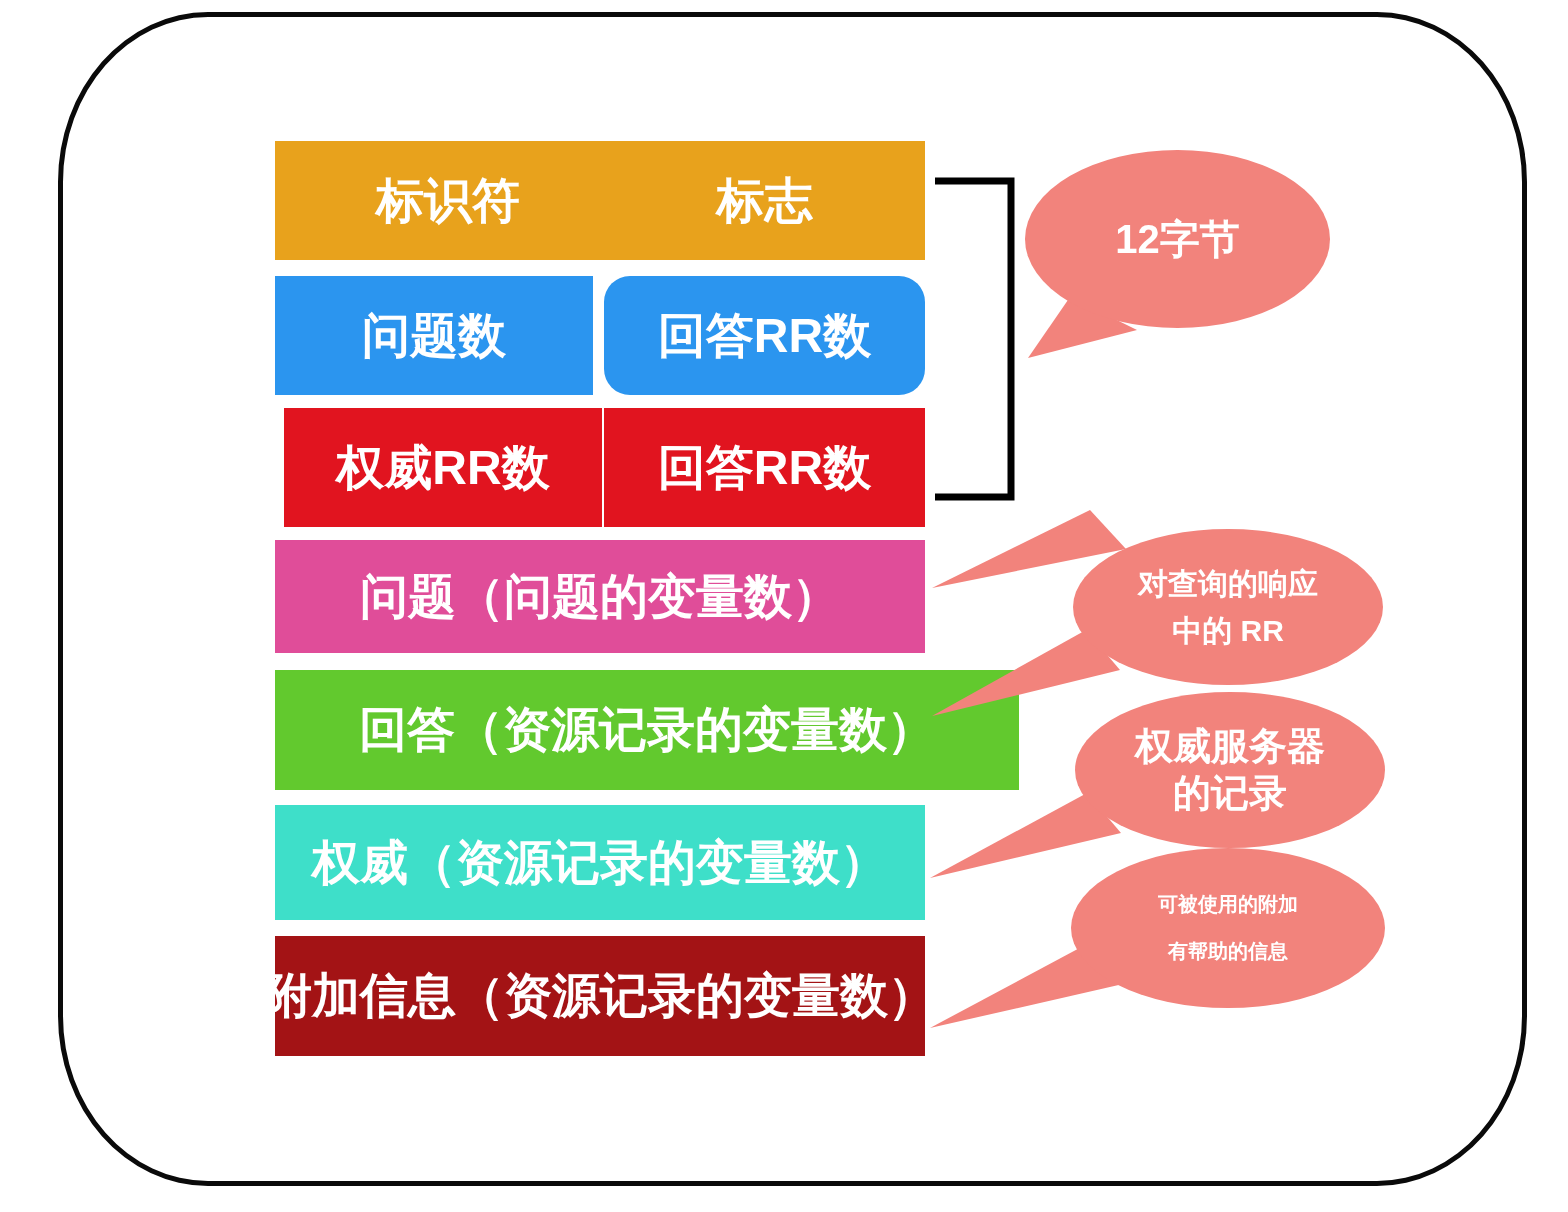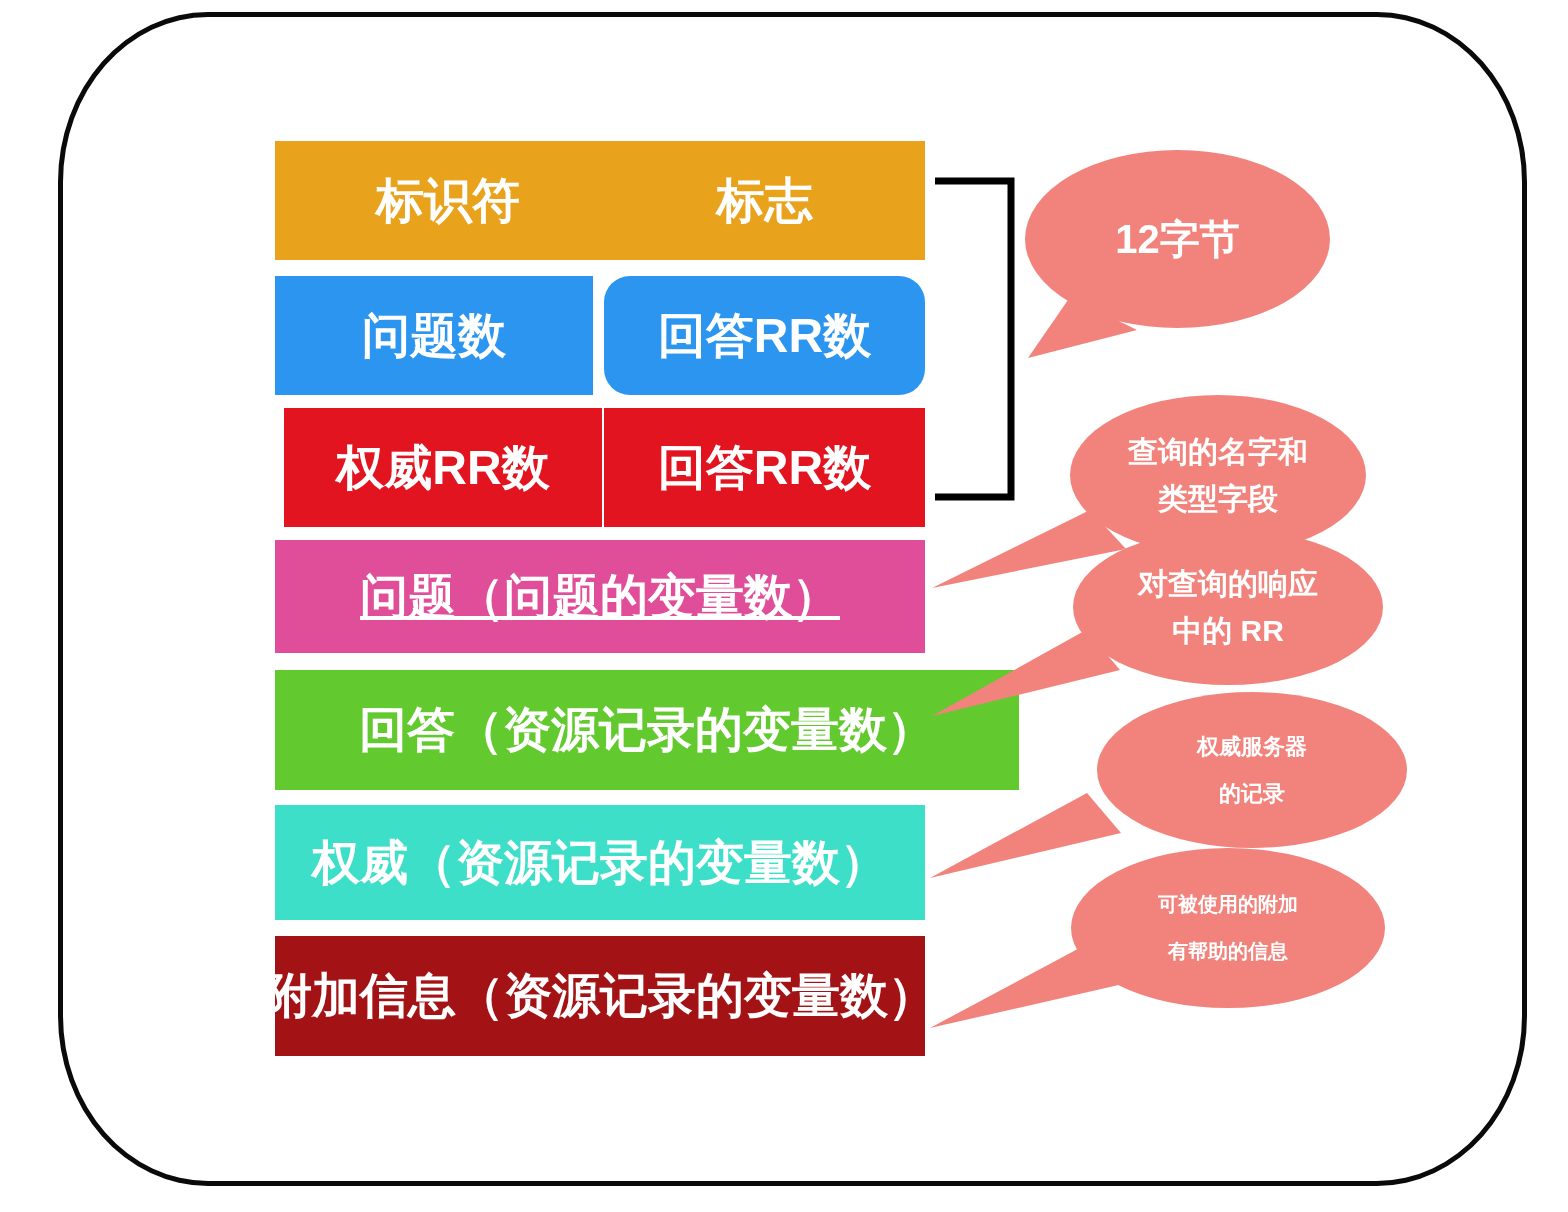--- a/index.html
+++ b/index.html
@@ -28,37 +28,37 @@
 
   
   .c-r1c1{left:275px;top:141px;width:346px;height:119px;}
   .c-r1c2{left:604px;top:141px;width:321px;height:119px;}
   .c-r2c1{left:275px;top:276px;width:318px;height:119px;}
   .c-r2c2{left:604px;top:276px;width:321px;height:119px;border-radius:26px;}
   .c-r3c1{left:275px;top:408px;width:318px;height:119px;}
   .c-r3c2{left:604px;top:408px;width:321px;height:119px;}
 
   
-  .s-1{left:275px;top:540px;width:650px;height:113px;text-decoration:underline;}
+  .s-1{left:275px;top:540px;width:650px;height:113px;}
   .s-2{left:275px;top:670px;width:744px;height:120px;}
   .s-3{left:275px;top:805px;width:650px;height:115px;}
   .s-4{left:275px;top:936px;width:650px;height:120px;}
 
   
   .bubble{
     position:absolute;
     border-radius:50%;
     display:flex;flex-direction:column;align-items:center;justify-content:center;
     color:#ffffff;font-weight:bold;text-align:center;
     white-space:nowrap;
   }
   .b-1{left:1025px;top:150px;width:305px;height:178px;font-size:40px;}
   .b-2{left:1070px;top:395px;width:296px;height:160px;font-size:30px;line-height:47px;}
   .b-3{left:1073px;top:529px;width:310px;height:156px;font-size:30px;line-height:47px;}
-  .b-4{left:1097px;top:692px;width:310px;height:156px;font-size:22px;line-height:47px;}
+  .b-4{left:1075px;top:692px;width:310px;height:156px;font-size:38px;line-height:47px;}
   .b-5{left:1071px;top:848px;width:314px;height:160px;font-size:20px;line-height:47px;}
 
   .overlay{
     position:absolute;left:0;top:0;width:1568px;height:1212px;
     pointer-events:none;
   }
 </style>
 </head>
 <body>
 
@@ -86,24 +86,20 @@
     <polygon class="tail" points="1090,510 1126,549 932,588" fill="#F2837C"></polygon>
     <polygon class="tail" points="1086,630 1120,670 932,716" fill="#F2837C"></polygon>
     <polygon class="tail" points="1087,793 1121,833 930,878" fill="#F2837C"></polygon>
     <polygon class="tail" points="1087,944 1123,984 930,1028" fill="#F2837C"></polygon>
   </svg>
 
   <div class="bubble b-1" style="background: rgb(242, 131, 124);">
     <div>12字节</div>
   </div>
 
-  <div class="bubble b-2" style="background: rgb(242, 131, 124);">
-    <div>查询的名字和</div>
-    <div>类型字段</div>
-  </div>
 
   <div class="bubble b-3" style="background: rgb(242, 131, 124);">
     <div>对查询的响应</div>
     <div>中的 RR</div>
   </div>
 
   <div class="bubble b-4" style="background: rgb(242, 131, 124);">
     <div>权威服务器</div>
     <div>的记录</div>
   </div>

